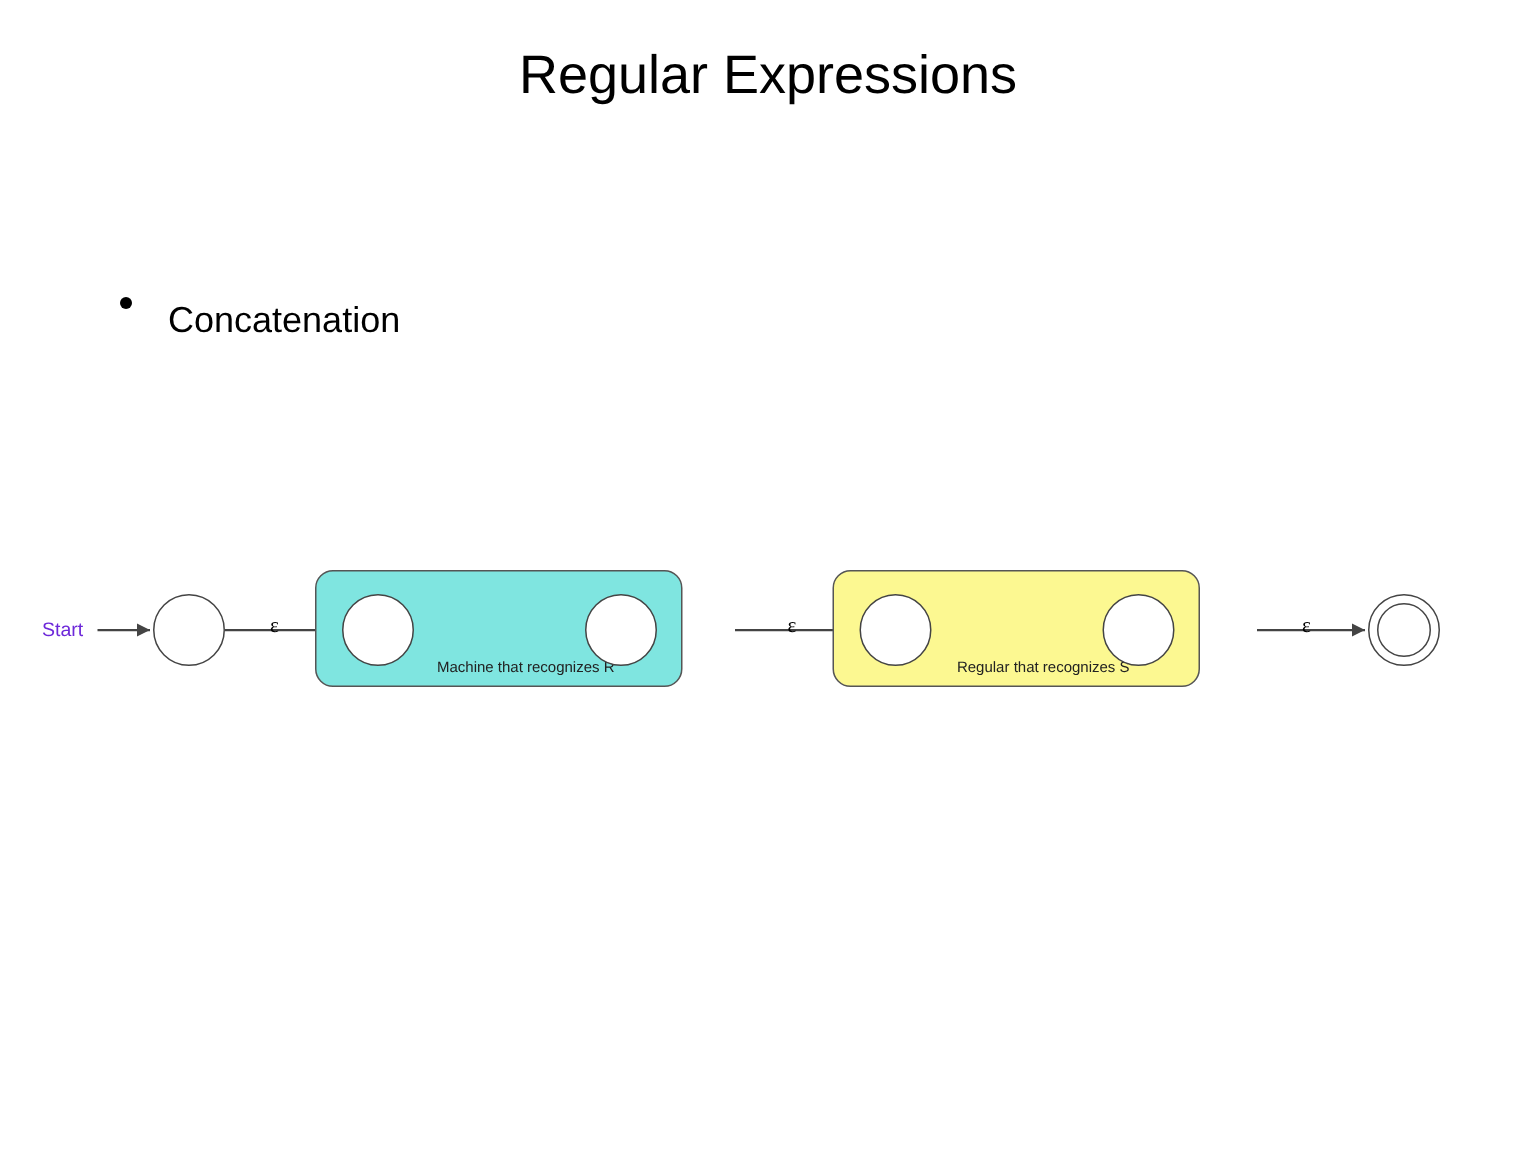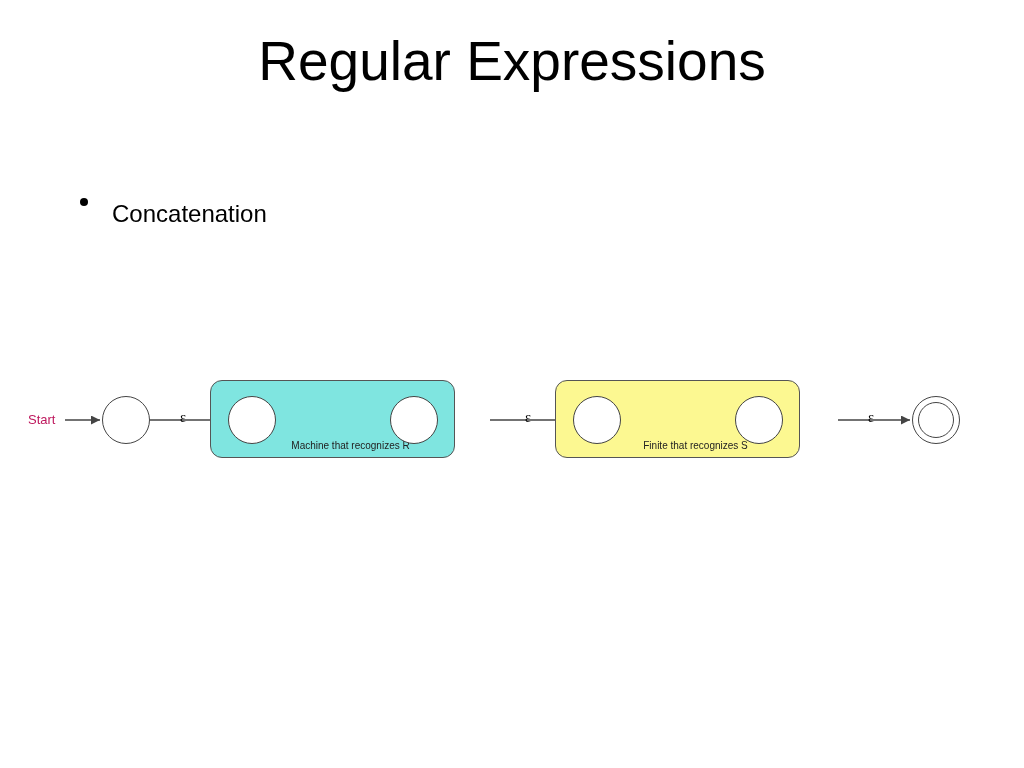--- a/index.html
+++ b/index.html
@@ -12,21 +12,21 @@
     color: #000;
   }
   .slide {
     position: relative;
     width: 1024px;
     height: 768px;
     box-sizing: border-box;
   }
   .title {
     text-align: center;
-    font-size: 55px;
+    font-size: 36px;
     line-height: 1.2;
     padding-top: 28px;
   }
   .bullet-area {
     position: absolute;
     left: 80px;
     top: 200px;
   }
   .bullet-row {
     display: flex;
@@ -101,21 +101,21 @@
     left: 0;
     right: 0;
     text-align: center;
     font-size: 10px;
     color: #222;
     margin-left: 36px;
   }
   .start-label {
     position: absolute;
     font-size: 13px;
-    color: #be185d;
+    color: #6d28d9;
   }
   .eps-label {
     position: absolute;
     font-size: 14px;
     font-family: Georgia, 'Times New Roman', serif;
     color: #000;
   }
 
   
   .diagram svg {
@@ -161,21 +161,21 @@
       <line x1="440" y1="50" x2="520" y2="50" stroke="#444" stroke-width="1.5" marker-end="url(#ah)"></line>
 
       <line x1="788" y1="50" x2="860" y2="50" stroke="#444" stroke-width="1.5" marker-end="url(#ah)"></line>
     </svg>
 
     <div class="box box-r" style="left:160px; top:10px; width:245px;">
       <div class="box-label">Machine that recognizes R</div>
     </div>
 
     <div class="box box-s" style="left:505px; top:10px; width:245px;">
-      <div class="box-label">Finite that recognizes S</div>
+      <div class="box-label">Regular that recognizes S</div>
     </div>
 
     <div class="state" style="left:52px; top:26px;"></div>
 
     <div class="state" style="left:178px; top:26px;"></div>
 
     <div class="state" style="left:340px; top:26px;"></div>
 
     <div class="state" style="left:523px; top:26px;"></div>
 

